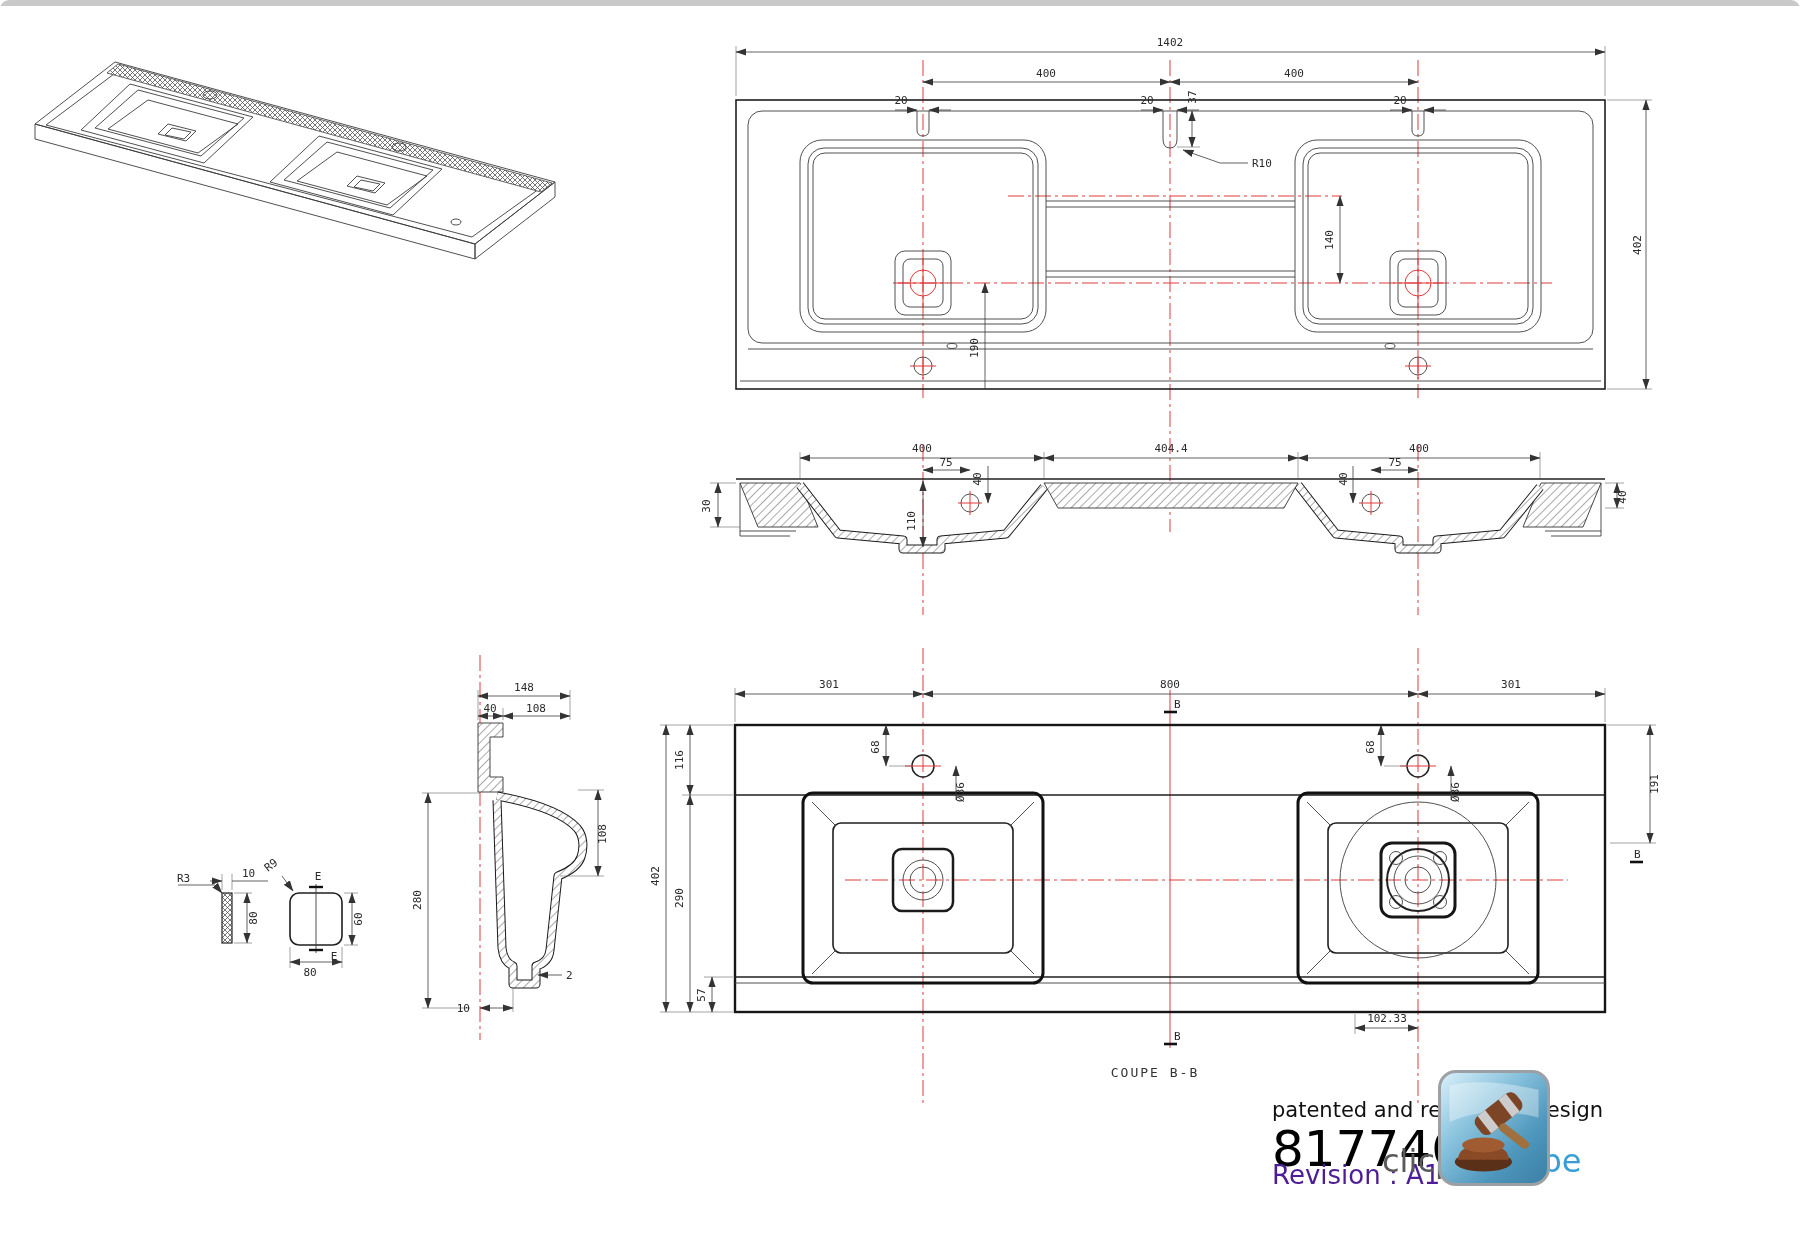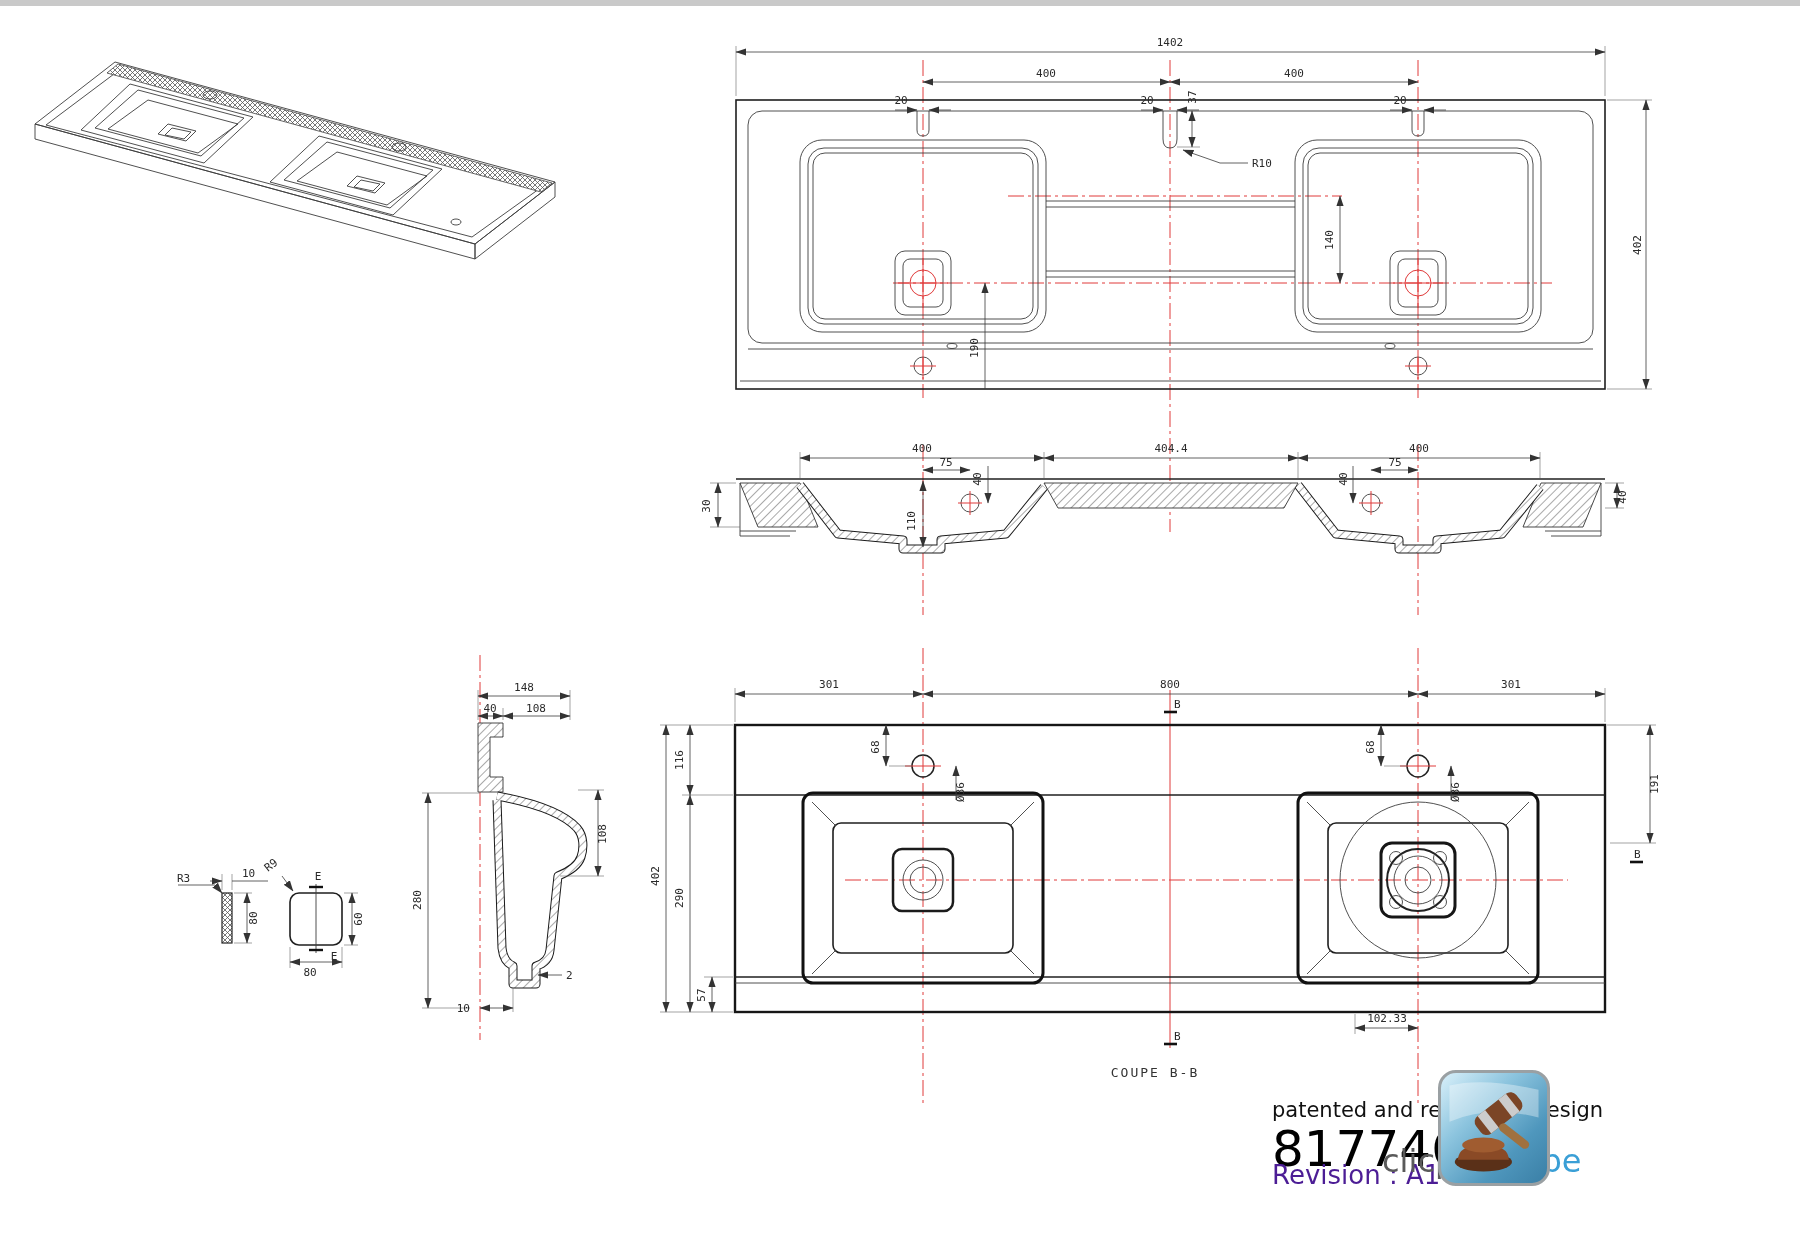--- a/index.html
+++ b/index.html
@@ -1,17 +1,17 @@
 <!DOCTYPE html>
 <html><head>
 <meta charset="utf-8">
 <style>
   html,body{margin:0;padding:0;background:#fff;}
   .stage{position:relative;width:1800px;height:1255px;background:#ffffff;overflow:hidden;
-         font-family:"DejaVu Sans","Liberation Sans",sans-serif;}
+         font-family:"DejaVu Sans","Liberation Sans",sans-serif;border-radius:9px;}
   .topbar{position:absolute;left:0;top:0;width:1800px;height:6px;background:#c9c9c9;}
   svg text{font-family:"DejaVu Sans Mono","Liberation Mono",monospace;font-size:11px;fill:#2a2a2a;}
   svg text.cap{font-size:13px;letter-spacing:2px;fill:#333;}
   .thin{fill:none;stroke:#3c3c3c;stroke-width:0.9;}
   .med{fill:none;stroke:#1f1f1f;stroke-width:1.6;}
   .thk{fill:none;stroke:#111;stroke-width:3;}
   .dim{fill:none;stroke:#3a3a3a;stroke-width:0.8;}
   .ext{fill:none;stroke:#666;stroke-width:0.6;}
   .red{fill:none;stroke:#e03a3a;stroke-width:1;}
   .redd{fill:none;stroke:#e03a3a;stroke-width:1;stroke-dasharray:16 4 3 4;}

